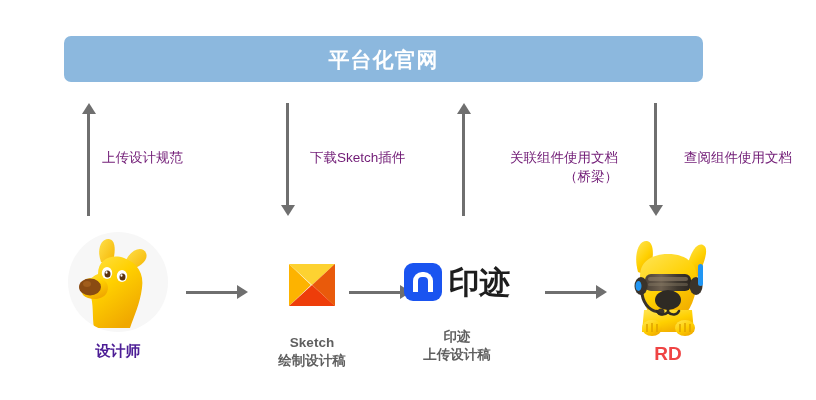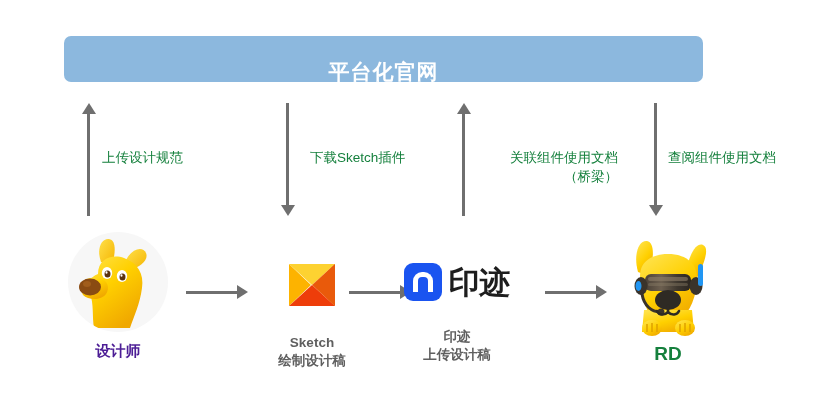--- a/index.html
+++ b/index.html
@@ -22,21 +22,21 @@
   
   .banner {
     position: absolute;
     left: 64px;
     top: 36px;
     width: 639px;
     height: 46px;
     background: #8cb8de;
     border-radius: 7px;
     display: flex;
-    align-items: flex-end;
+    align-items: center;
     justify-content: center;
   }
   .banner-title {
     color: #ffffff;
     font-size: 21px;
     font-weight: bold;
     letter-spacing: 1px;
     line-height: 1;
   }
 
@@ -72,21 +72,21 @@
     border-top: 11px solid #6f6f6f;
   }
   .varrow.down .shaft {
     top: 0;
     bottom: 8px;
   }
 
   
   .flow-label {
     position: absolute;
-    color: #15803d;
+    color: #701a75;
     font-size: 13.5px;
     line-height: 19px;
     text-align: center;
     white-space: pre-line;
     font-weight: 500;
   }
 
   
   .harrow {
     position: absolute;
@@ -125,21 +125,21 @@
     font-weight: 700;
   }
   .node-caption.big {
     color: #4c1d95;
     font-size: 15px;
     font-weight: bold;
     line-height: 26px;
     margin-top: 6px;
   }
   .node-caption.rd {
-    color: #15803d;
+    color: #ef4444;
     font-size: 19px;
     font-weight: bold;
     line-height: 24px;
     margin-top: 2px;
   }
 
   .avatar-circle {
     width: 100px;
     height: 100px;
     border-radius: 50%;
@@ -229,21 +229,21 @@
     <span class="head"></span>
   </div>
 
   <div class="flow-label" style="left:102px; top:148px; width:130px; text-align:left;">上传设计规范</div>
 
   <div class="flow-label" style="left:302px; top:148px; width:140px; text-align:left;margin-left:8px;">下载Sketch插件</div>
 
   <div class="flow-label" style="left:478px; top:148px; width:140px; text-align:right;">关联组件使用文档
 （桥梁）</div>
 
-  <div class="flow-label" style="left:668px; top:148px; width:140px; text-align:left;">查阅组件使用文档</div>
+  <div class="flow-label" style="left:668px; top:148px; width:140px; text-align:center;">查阅组件使用文档</div>
 
   <div class="harrow" style="left:186px; top:285px; width:62px;">
     <span class="shaft"></span>
     <span class="head"></span>
   </div>
 
   <div class="harrow" style="left:349px; top:285px; width:62px;">
     <span class="shaft"></span>
     <span class="head"></span>
   </div>

